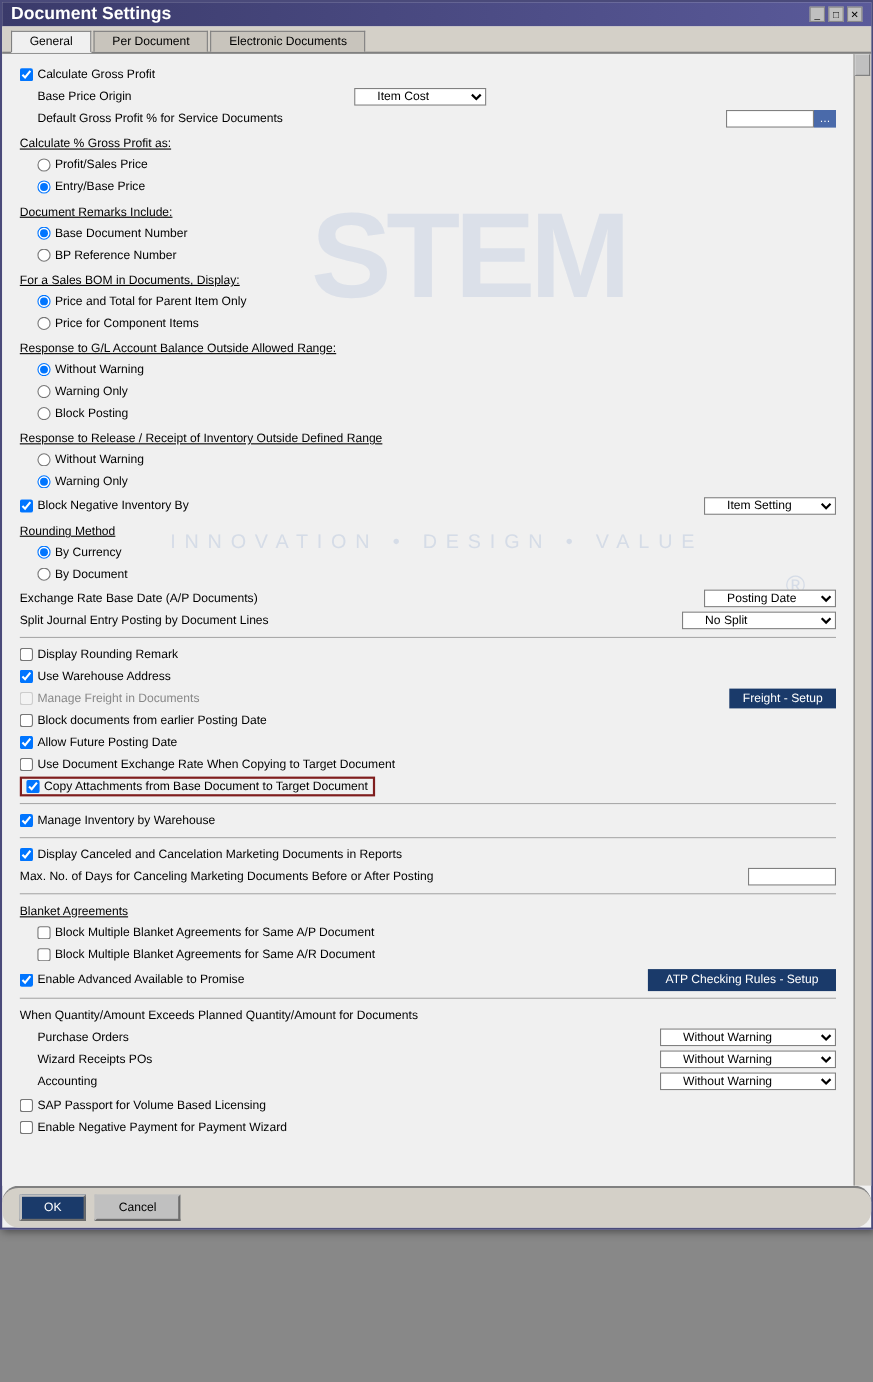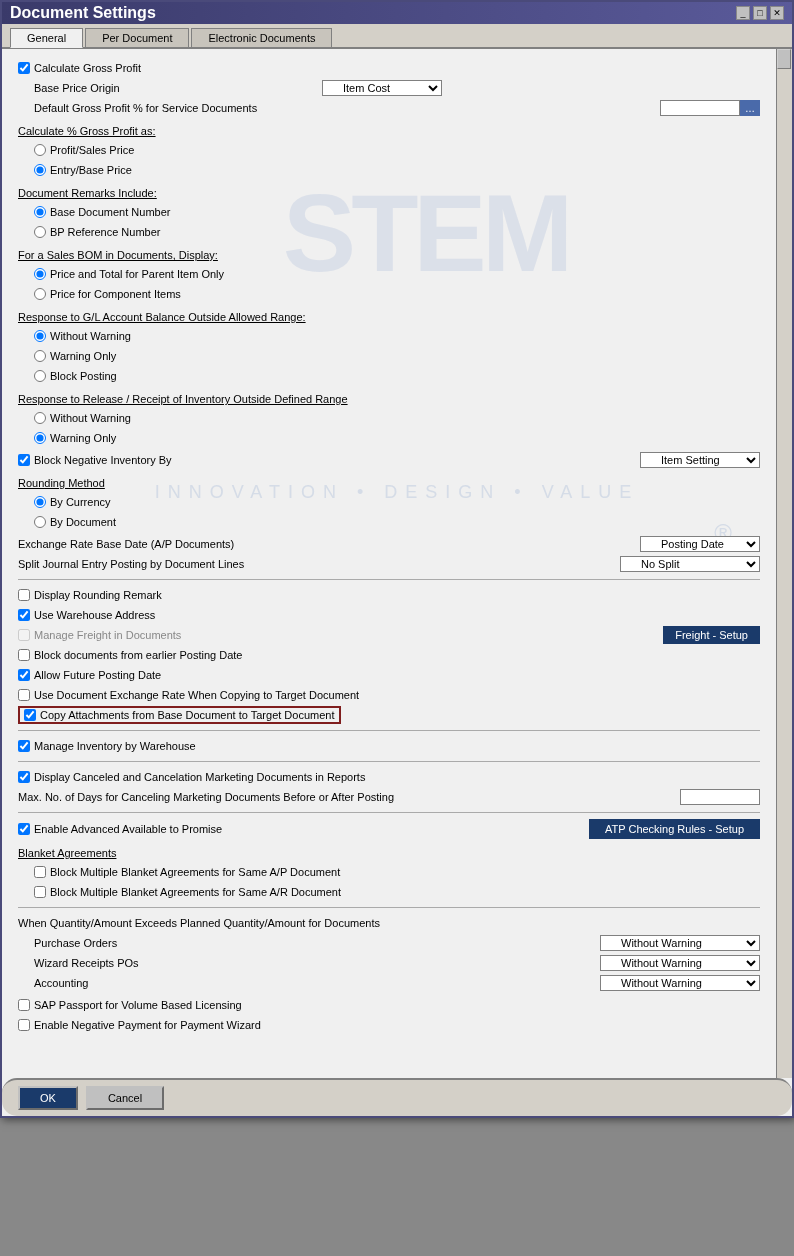--- a/index.html
+++ b/index.html
@@ -516,45 +516,45 @@
           </div>
           <div class="field-row">
             <span class="field-label-wide">Max. No. of Days for Canceling Marketing Documents Before or After Posting</span>
             <input type="text" class="textfield" style="">
           </div>
         </div>
 
         <hr class="divider">
 
         <div class="section">
+          <div class="row">
+            <span class="section-header">Blanket Agreements</span>
+          </div>
+          <div class="row indent1">
+            <label>
+              <input type="checkbox" style="">
+              <span>Block Multiple Blanket Agreements for Same A/P Document</span>
+            </label>
+          </div>
+          <div class="row indent1">
+            <label>
+              <input type="checkbox" style="">
+              <span>Block Multiple Blanket Agreements for Same A/R Document</span>
+            </label>
+          </div>
+        </div>
+
+        <div class="section">
           <div class="field-row">
             <label style="display:flex;align-items:center;gap:4px;">
               <input type="checkbox" checked="" style="">
               <span>Enable Advanced Available to Promise</span>
             </label>
             <div style="flex:1;"></div>
             <button class="btn-atp">ATP Checking Rules - Setup</button>
-          </div>
-        </div>
-
-        <div class="section">
-          <div class="row">
-            <span class="section-header">Blanket Agreements</span>
-          </div>
-          <div class="row indent1">
-            <label>
-              <input type="checkbox" style="">
-              <span>Block Multiple Blanket Agreements for Same A/P Document</span>
-            </label>
-          </div>
-          <div class="row indent1">
-            <label>
-              <input type="checkbox" style="">
-              <span>Block Multiple Blanket Agreements for Same A/R Document</span>
-            </label>
           </div>
         </div>
 
         <hr class="divider">
 
         <div class="section">
           <div class="row">
             <span>When Quantity/Amount Exceeds Planned Quantity/Amount for Documents</span>
           </div>
           <div class="field-row indent1">

